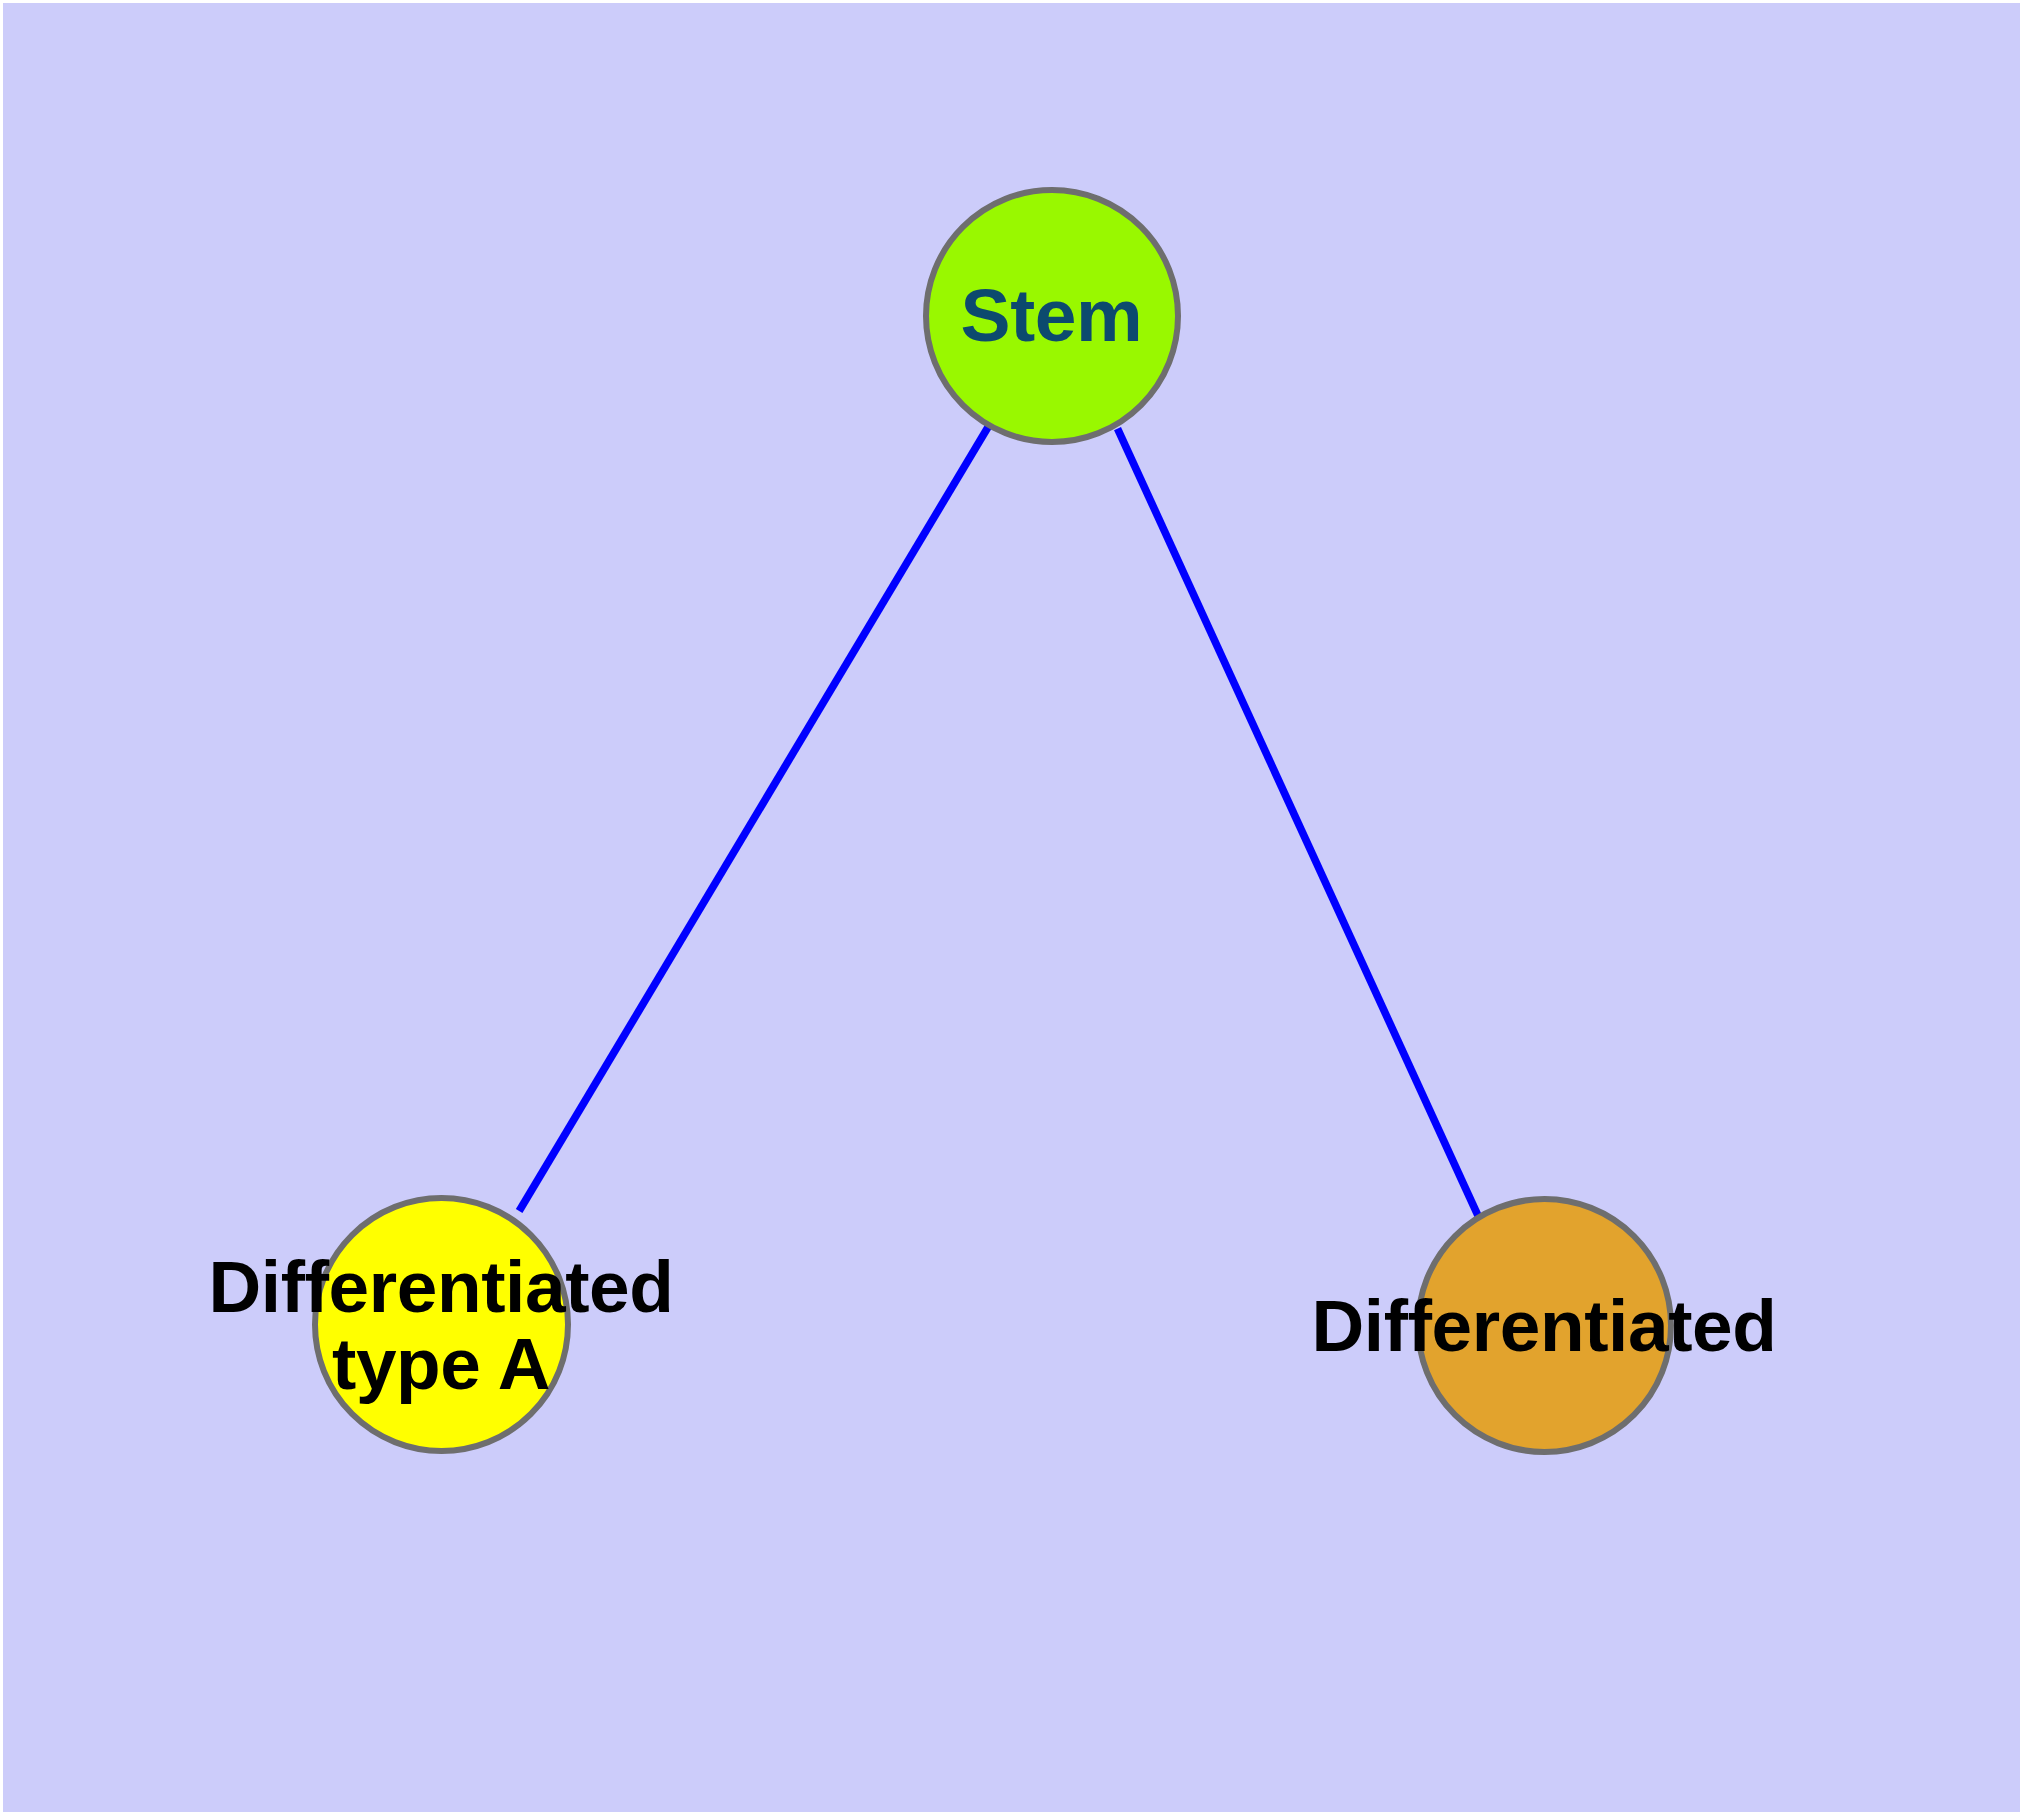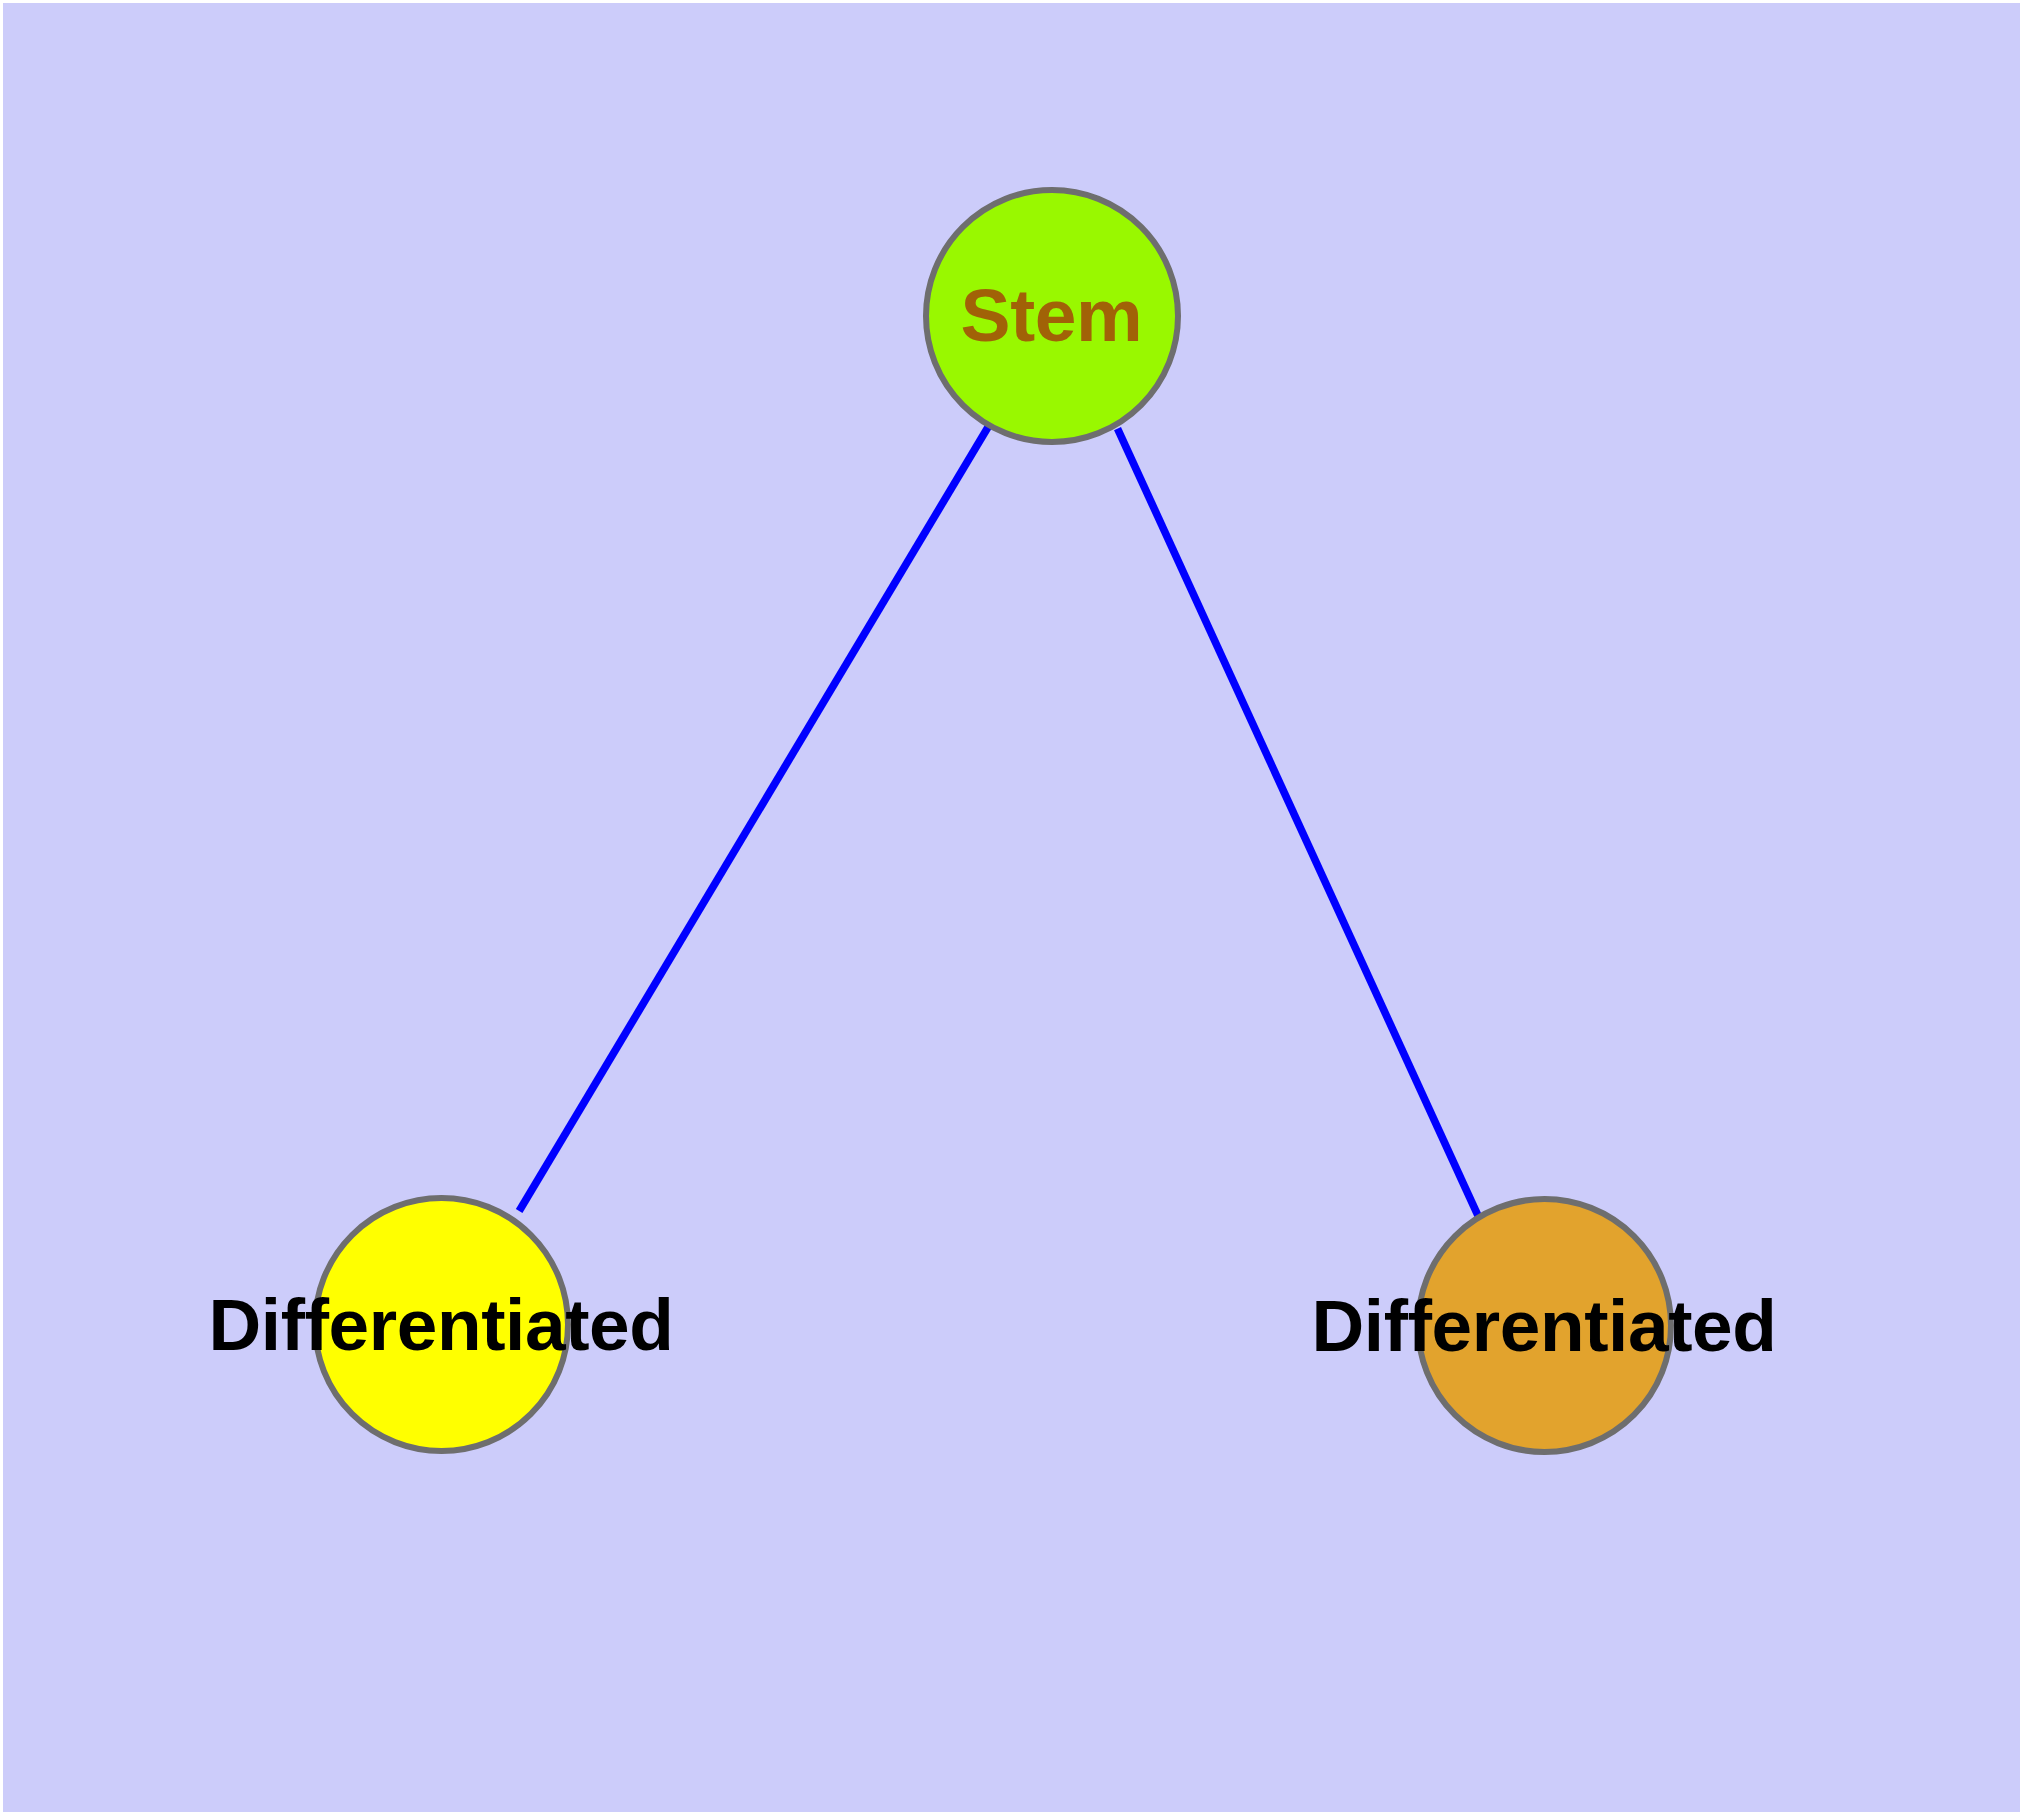--- a/index.html
+++ b/index.html
@@ -57,28 +57,29 @@
 <body>
 
 <div id="graph-canvas">
 
   <svg id="edge-layer" viewBox="0 0 2381 2134" preserveAspectRatio="none">
     <line id="edge-0" x1="1163" y1="499" x2="609" y2="1425" stroke="#0000ff" stroke-width="9"></line>
     <line id="edge-1" x1="1315" y1="502" x2="1741" y2="1432" stroke="#0000ff" stroke-width="9"></line>
   </svg>
 
   <div id="node-0" class="graph-node" style="left: 920px; top: 184px; width: 258px; height: 258px; background: rgb(153, 248, 0); border-color: rgb(110, 110, 110);">
-    <div class="node-label" style="font-size: 75px; color: #a16207;">
+    <div class="node-label" style="font-size: 75px; color: #0c4a6e;">
         <div>Stem</div>
       </div>
   </div>
 
   <div id="node-1" class="graph-node" style="left: 309px; top: 1192px; width: 259px; height: 259px; background: rgb(255, 255, 0); border-color: rgb(110, 110, 110);">
     <div class="node-label" style="font-size: 73px; color: rgb(0, 0, 0);">
         <div>Differentiated</div>
+        <div>type A</div>
       </div>
   </div>
 
   <div id="node-2" class="graph-node" style="left: 1412px; top: 1193px; width: 259px; height: 259px; background: rgb(226, 163, 45); border-color: rgb(110, 110, 110);">
     <div class="node-label" style="font-size: 73px; color: rgb(0, 0, 0);">
         <div>Differentiated</div>
       </div>
   </div>
 
 </div>

